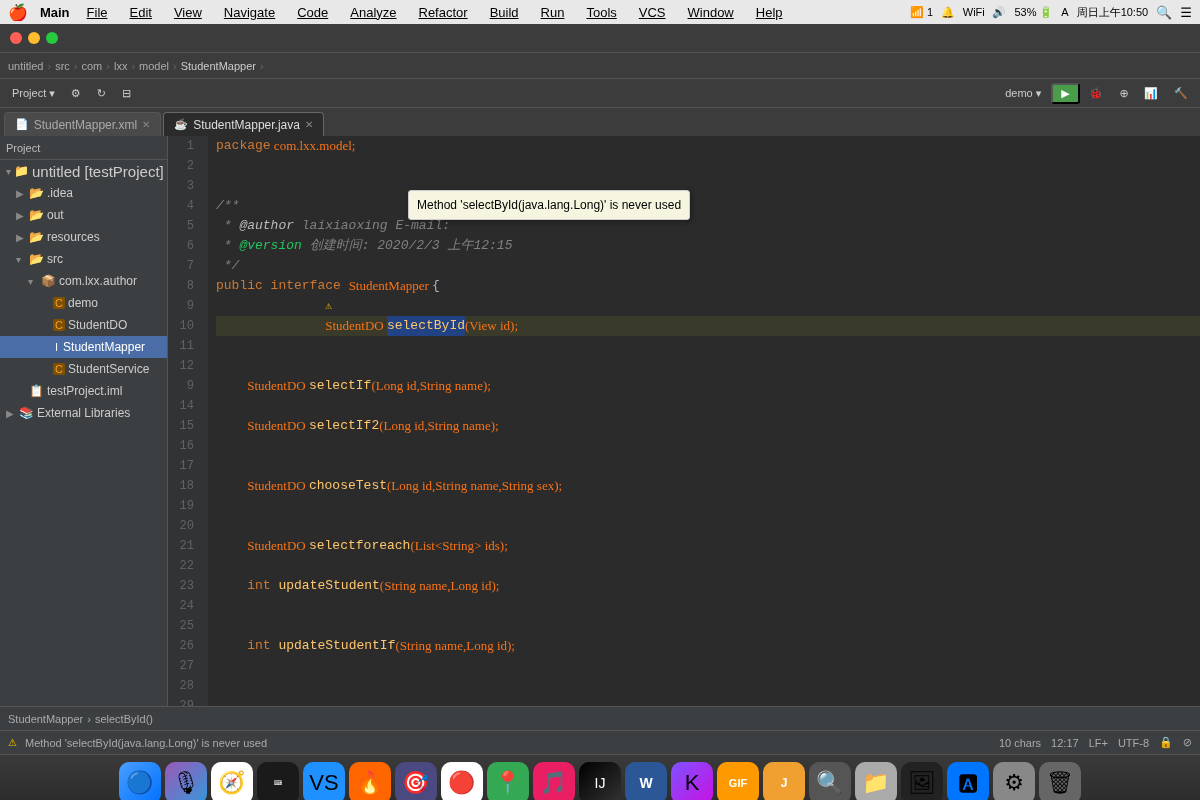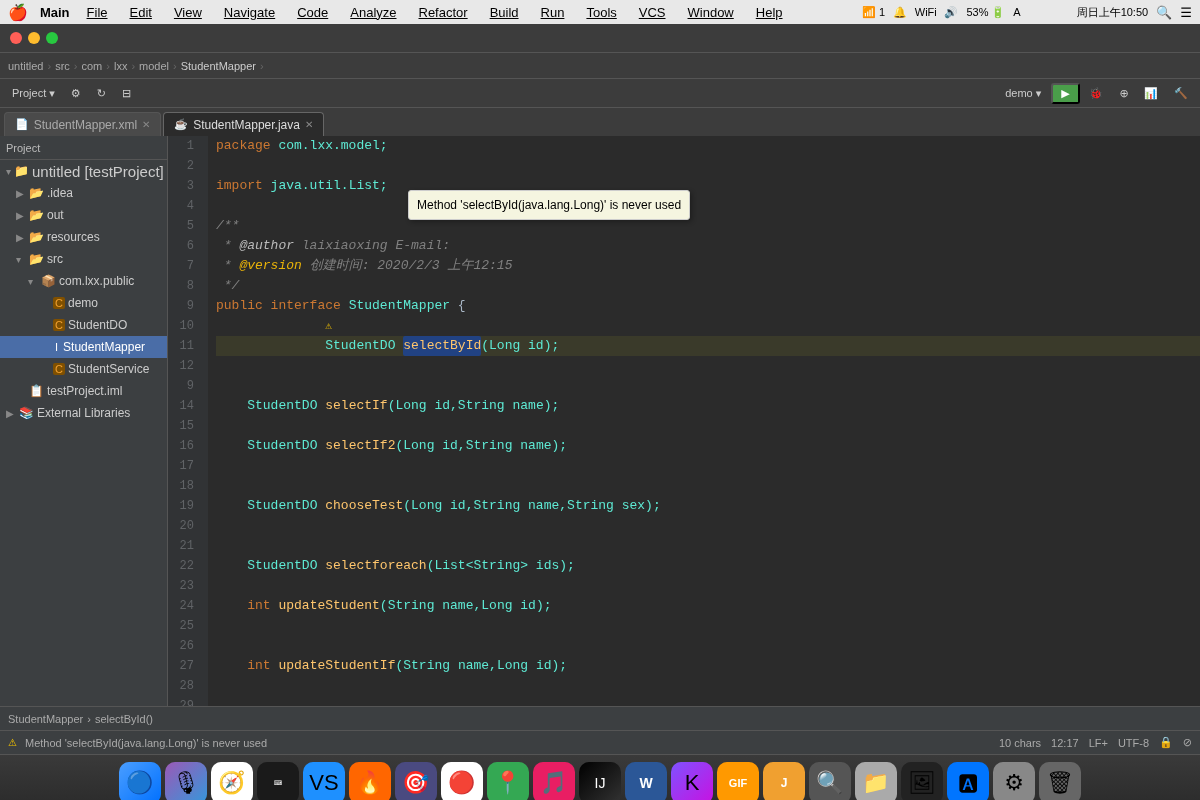--- a/index.html
+++ b/index.html
@@ -198,21 +198,21 @@
       height: 20px;
       display: flex;
       align-items: flex-end;
       position: relative;
       white-space: pre;
     }
     .code-line.highlighted { background: #3a3a2a; }
 
     
     .kw { color: #cc7832; }
-    .type { color: #5eead4; }
+    .type { color: #f97316; font-family: Liberation Serif, serif; }
     .comment { color: #808080; font-style: italic; }
     .method { color: #ffc66d; }
     .bracket { color: #a9b7c6; }
     .highlight-method { background: #214283; color: #ffc66d; border-radius: 2px; }
 
     
     .tooltip {
       position: absolute;
       top: 54px; 
       left: 200px;
@@ -296,21 +296,21 @@
   <span class="menu-item">VCS</span>
   <span class="menu-item">Window</span>
   <span class="menu-item">Help</span>
   <div class="menu-bar-right">
     <span style="font-size:11px;">📶 1</span>
     <span style="font-size:11px;">🔔</span>
     <span style="font-size:11px;">WiFi</span>
     <span style="font-size:11px;">🔊</span>
     <span style="font-size:11px;">53% 🔋</span>
     <span style="font-size:11px;">A</span>
-    <span style="font-size:11px;margin-left:48px;">周日上午10:50</span>
+    <span style="font-size:11px;">周日上午10:50</span>
     <span style="font-size:13px;">🔍</span>
     <span style="font-size:13px;">☰</span>
   </div>
 </div>
 
 <div class="title-bar">
   <div class="traffic-lights">
     <div class="traffic-light tl-red"></div>
     <div class="traffic-light tl-yellow"></div>
     <div class="traffic-light tl-green"></div>
@@ -394,21 +394,21 @@
       <span>resources</span>
     </div>
     <div class="tree-item indent-1">
       <span class="expand-arrow">▾</span>
       <span style="color:#e8c56e;">📂</span>
       <span>src</span>
     </div>
     <div class="tree-item indent-2">
       <span class="expand-arrow">▾</span>
       <span style="color:#aaa;">📦</span>
-      <span>com.lxx.public</span>
+      <span>com.lxx.author</span>
     </div>
     <div class="tree-item indent-3">
       <span class="expand-arrow" style="opacity:0;">▶</span>
       <span style="color:#f0a030; font-size:11px; background:#805000; border-radius:2px; padding:0 2px;">C</span>
       <span> demo</span>
     </div>
     <div class="tree-item indent-3">
       <span class="expand-arrow" style="opacity:0;">▶</span>
       <span style="color:#f0a030; font-size:11px; background:#805000; border-radius:2px; padding:0 2px;">C</span>
       <span> StudentDO</span>
@@ -472,32 +472,31 @@
       </div>
 
       <div class="code-lines">
 
         <div class="tooltip">
           <span>Method 'selectById(java.lang.Long)' is never used</span>
         </div>
 
         <div class="code-line"><span class="kw">package</span><span class="type"> com.lxx.model;</span></div>
         <div class="code-line">&nbsp;</div>
-        <div class="code-line"><span class="kw">import</span><span class="type"> java.util.List;</span></div>
         <div class="code-line">&nbsp;</div>
         <div class="code-line"><span class="comment">/**</span></div>
         <div class="code-line"><span class="comment"> * <span style="color:#bbb;">@author</span> laixiaoxing E-mail:</span></div>
-        <div class="code-line"><span class="comment"> * <span style="color:#eab308;">@version</span> 创建时间: 2020/2/3 上午12:15</span></div>
+        <div class="code-line"><span class="comment"> * <span style="color:#22c55e;">@version</span> 创建时间: 2020/2/3 上午12:15</span></div>
         <div class="code-line"><span class="comment"> */</span></div>
         <div class="code-line"><span class="kw">public </span><span class="kw">interface </span><span class="type">StudentMapper </span><span class="bracket">{</span></div>
         <div class="code-line">
           &nbsp;&nbsp;&nbsp;&nbsp;<span style="color:#f0c000; font-size:11px;">⚠</span>
         </div>
         <div class="code-line highlighted">
-          &nbsp;&nbsp;&nbsp;&nbsp;<span class="type">StudentDO </span><span class="highlight-method">selectById</span><span class="type">(Long id);</span>
+          &nbsp;&nbsp;&nbsp;&nbsp;<span class="type">StudentDO </span><span class="highlight-method">selectById</span><span class="type">(View id);</span>
         </div>
         <div class="code-line">&nbsp;</div>
         <div class="code-line">&nbsp;</div>
         <div class="code-line">&nbsp;&nbsp;&nbsp;&nbsp;<span class="type">StudentDO </span><span class="method">selectIf</span><span class="type">(Long id,String name);</span></div>
         <div class="code-line">&nbsp;</div>
         <div class="code-line">&nbsp;&nbsp;&nbsp;&nbsp;<span class="type">StudentDO </span><span class="method">selectIf2</span><span class="type">(Long id,String name);</span></div>
         <div class="code-line">&nbsp;</div>
         <div class="code-line">&nbsp;</div>
         <div class="code-line">&nbsp;&nbsp;&nbsp;&nbsp;<span class="type">StudentDO </span><span class="method">chooseTest</span><span class="type">(Long id,String name,String sex);</span></div>
         <div class="code-line">&nbsp;</div>

